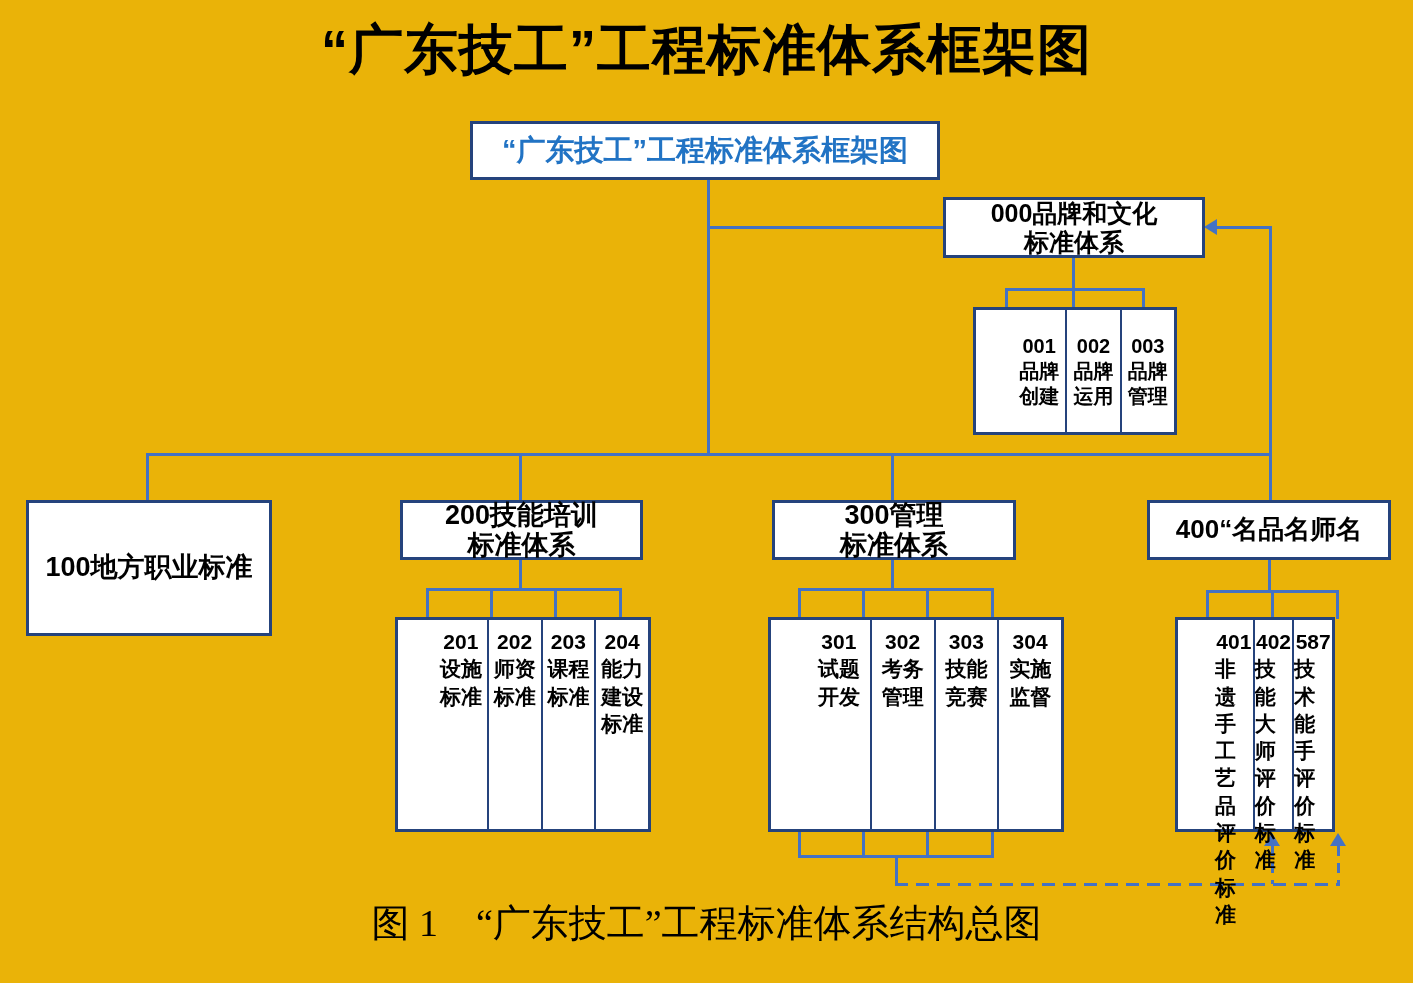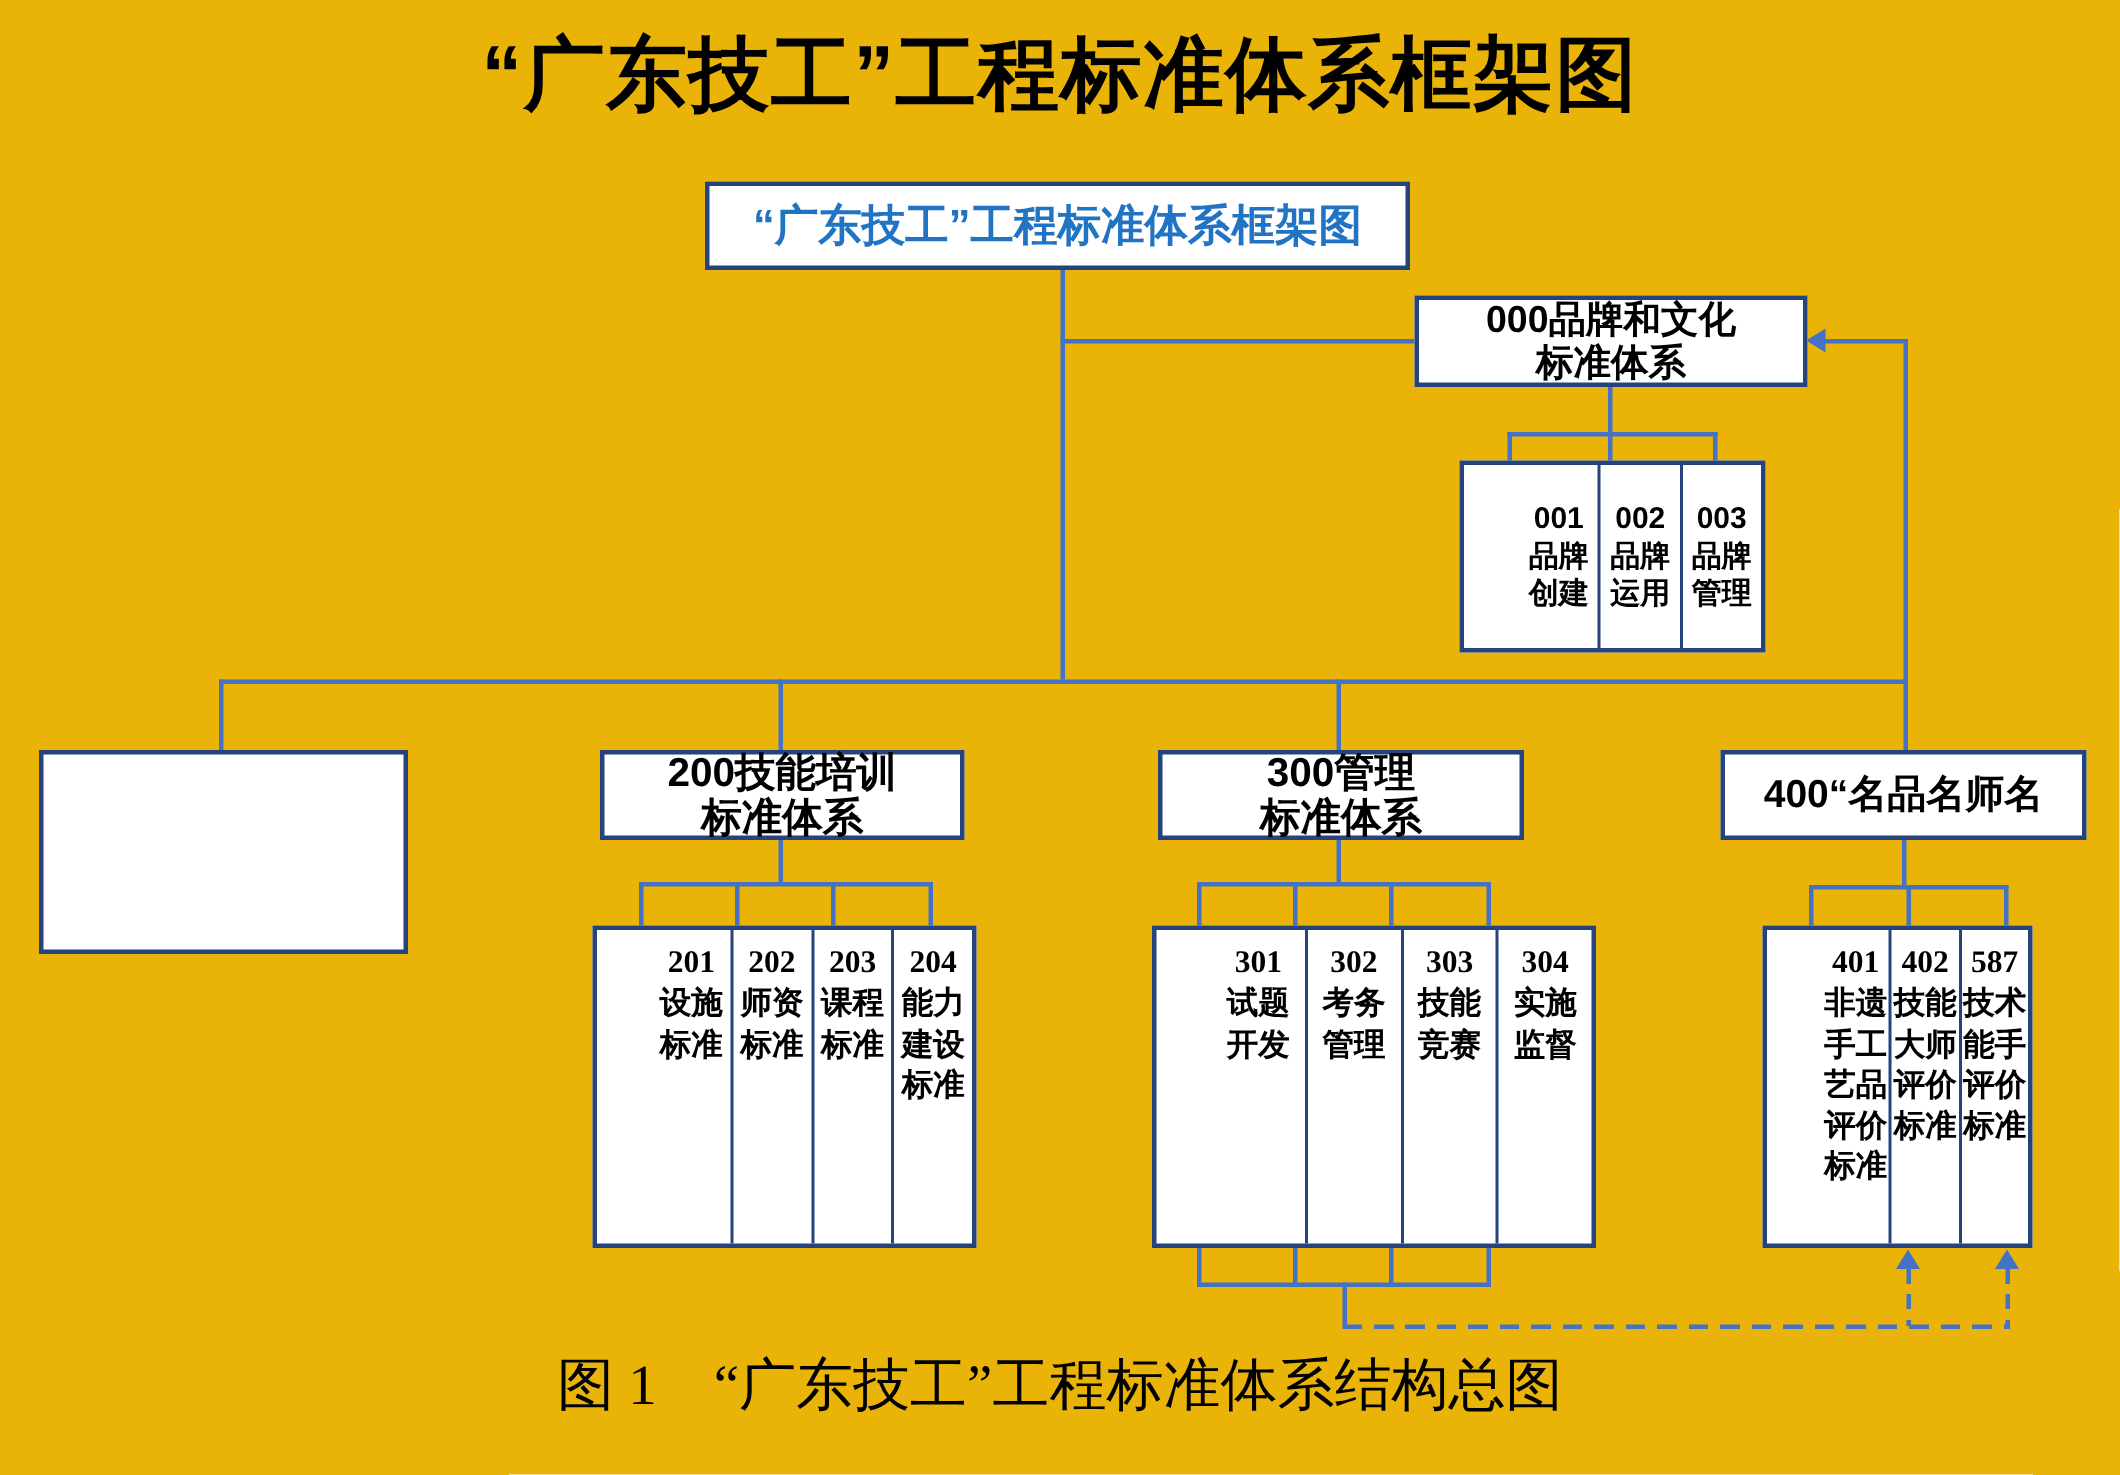--- a/index.html
+++ b/index.html
@@ -27,21 +27,21 @@
     font-weight:bold;color:var(--text);text-align:center;box-sizing:border-box;
   }
   .box.root{color:var(--root-text);font-size:29px;}
   .group{
     position:absolute;border:3px solid var(--box-border);background:#fff;
     display:flex;box-sizing:border-box;font-weight:bold;color:var(--text);padding-left:37px;
   }
   .cell{flex:1;display:flex;flex-direction:column;align-items:center;}
   .cell + .cell{border-left:2px solid var(--box-border);}
   .cell.center{justify-content:center;}
-  .cell.top{justify-content:flex-start;padding-top:8px;font-family:Liberation Serif, serif;}
+  .cell.top{justify-content:flex-start;padding-top:8px;}
   .hline{position:absolute;height:3px;background:var(--line);}
   .vline{position:absolute;width:3px;background:var(--line);}
   .dash-h{position:absolute;height:3px;background:repeating-linear-gradient(90deg,var(--line) 0 13px,transparent 13px 21px);}
   .dash-v{position:absolute;width:3px;background:repeating-linear-gradient(180deg,var(--line) 0 10px,transparent 10px 17px);}
   .arrow-left{position:absolute;width:0;height:0;border-top:8px solid transparent;border-bottom:8px solid transparent;border-right:13px solid var(--line);}
   .arrow-up{position:absolute;width:0;height:0;border-left:8px solid transparent;border-right:8px solid transparent;border-bottom:13px solid var(--line);}
   .ln{display:block;}
 </style>
 </head>
 <body>
@@ -120,20 +120,21 @@
       <span class="ln">运用</span>
     </div>
     <div class="cell center">
       <span class="ln">003</span>
       <span class="ln">品牌</span>
       <span class="ln">管理</span>
     </div>
   </div>
 
   <div class="box" style="left:26px;top:500px;width:246px;height:136px;font-size:27px;line-height:1.3">
+    <span class="ln">100地方职业标准</span>
   </div>
 
   <div class="box" style="left:400px;top:500px;width:243px;height:60px;font-size:27px;line-height:1.12">
     <span class="ln">200技能培训</span>
     <span class="ln">标准体系</span>
   </div>
 
   <div class="box" style="left:772px;top:500px;width:244px;height:60px;font-size:27px;line-height:1.12">
     <span class="ln">300管理</span>
     <span class="ln">标准体系</span>
@@ -183,21 +184,21 @@
       <span class="ln">技能</span>
       <span class="ln">竞赛</span>
     </div>
     <div class="cell top">
       <span class="ln">304</span>
       <span class="ln">实施</span>
       <span class="ln">监督</span>
     </div>
   </div>
 
-  <div class="group" style="left:1175px;top:617px;width:180px;height:215px;font-size:21px;line-height:1.3">
+  <div class="group" style="left:1175px;top:617px;width:160px;height:215px;font-size:21px;line-height:1.3">
     <div class="cell top">
       <span class="ln">401</span>
       <span class="ln">非遗</span>
       <span class="ln">手工</span>
       <span class="ln">艺品</span>
       <span class="ln">评价</span>
       <span class="ln">标准</span>
     </div>
     <div class="cell top">
       <span class="ln">402</span>

